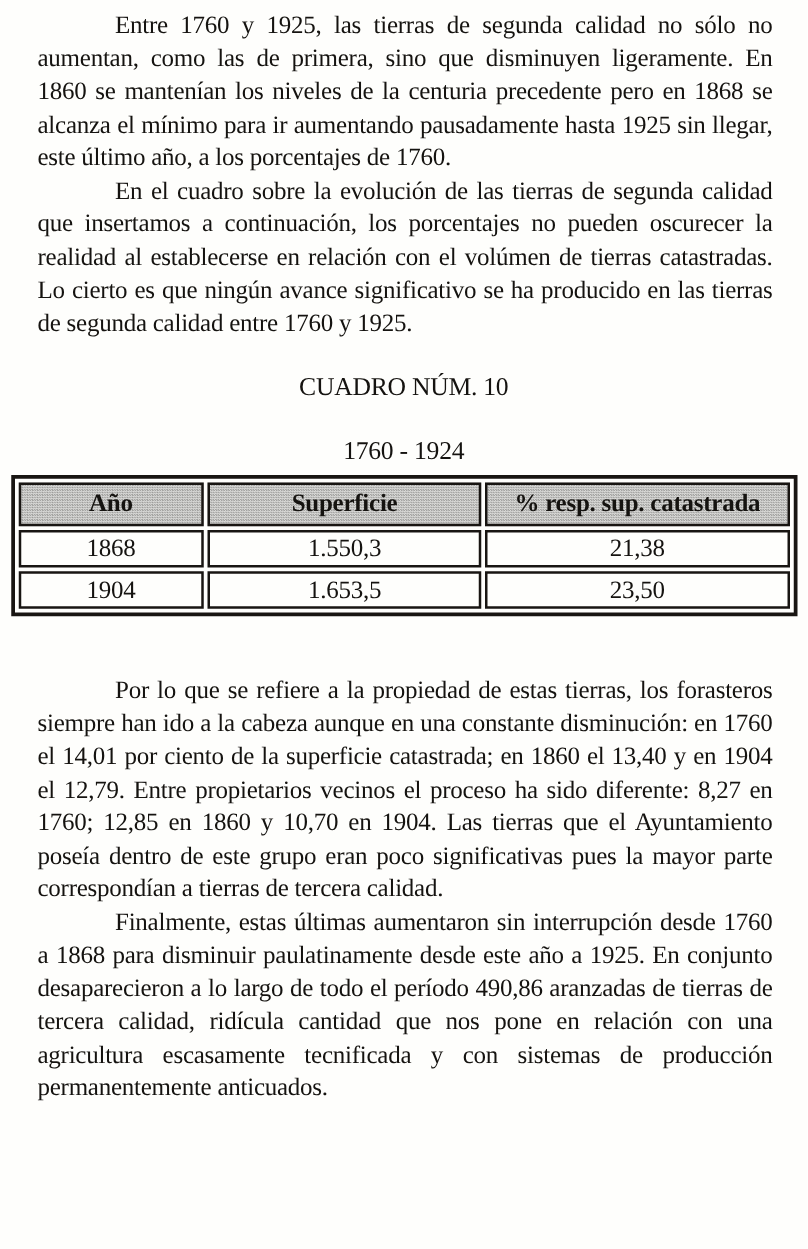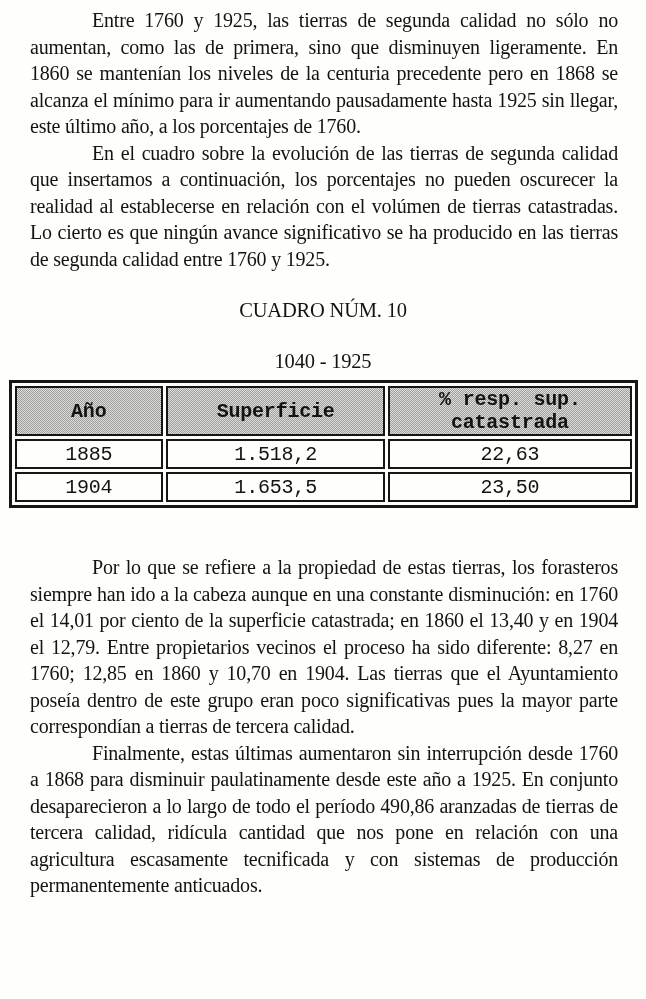--- a/index.html
+++ b/index.html
@@ -49,21 +49,20 @@
   col.c2 { width: 35.9%; }
   col.c3 { width: 39.8%; }
   table.data-table th,
   table.data-table td {
     border: 2px solid #181512;
     text-align: center;
     vertical-align: middle;
     font-size: 20px;
     letter-spacing: -0.2px;
     padding: 0;
-    font-family: Liberation Mono, monospace;
   }
   table.data-table th {
     height: 31px;
     font-weight: bold;
     background-color: #cdcdcb;
     background-image: repeating-conic-gradient(#9d9d9b 0% 25%, #dededc 0% 50%);
     background-size: 2px 2px;
   }
   table.data-table td {
     height: 26px;
@@ -75,41 +74,41 @@
 <body>
 
 <div class="page">
 
   <p class="para">Entre 1760 y 1925, las tierras de segunda calidad no sólo no aumentan, como las de primera, sino que disminuyen ligeramente. En 1860 se mantenían los niveles de la centuria precedente pero en 1868 se alcanza el mínimo para ir aumentando pausadamente hasta 1925 sin llegar, este último año, a los porcentajes de 1760.</p>
 
   <p class="para">En el cuadro sobre la evolución de las tierras de segunda calidad que insertamos a continuación, los porcentajes no pueden oscurecer la realidad al establecerse en relación con el volúmen de tierras catastradas. Lo cierto es que ningún avance significativo se ha producido en las tierras de segunda calidad entre 1760 y 1925.</p>
 
   <div class="caption-block">
     <div class="caption-line">CUADRO NÚM. 10</div>
-    <div class="caption-line">1040 - 1925</div>
+    <div class="caption-line">1760 - 1924</div>
   </div>
 
   <table class="data-table">
     <colgroup>
       <col class="c1">
         <col class="c2">
         <col class="c3">
     </colgroup>
     <thead>
       <tr>
         <th>Año</th>
         <th>Superficie</th>
         <th>% resp. sup. catastrada</th>
       </tr>
     </thead>
     <tbody>
       <tr>
-        <td>1885</td>
-        <td>1.518,2</td>
-        <td>22,63</td>
+        <td>1868</td>
+        <td>1.550,3</td>
+        <td>21,38</td>
       </tr>
       <tr>
         <td>1904</td>
         <td>1.653,5</td>
         <td>23,50</td>
       </tr>
     </tbody>
   </table>
 
   <div class="spacer-after-table"></div>

